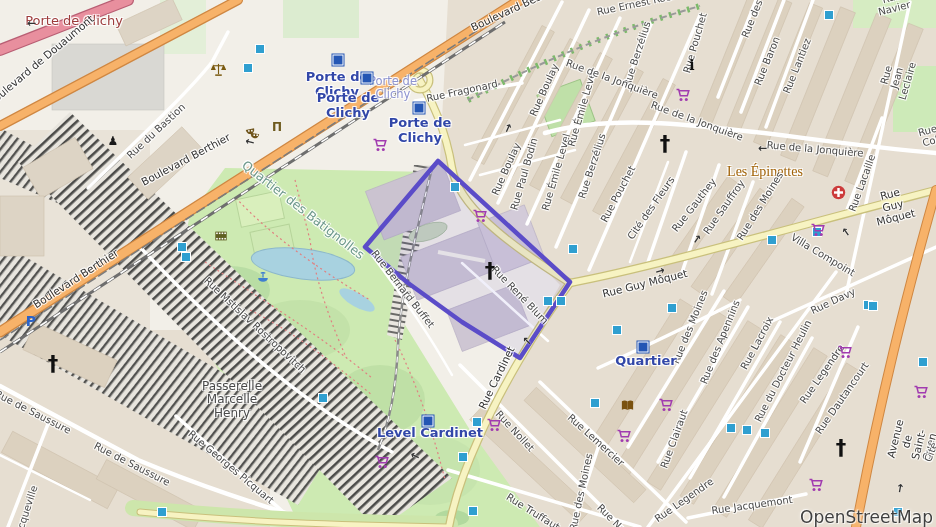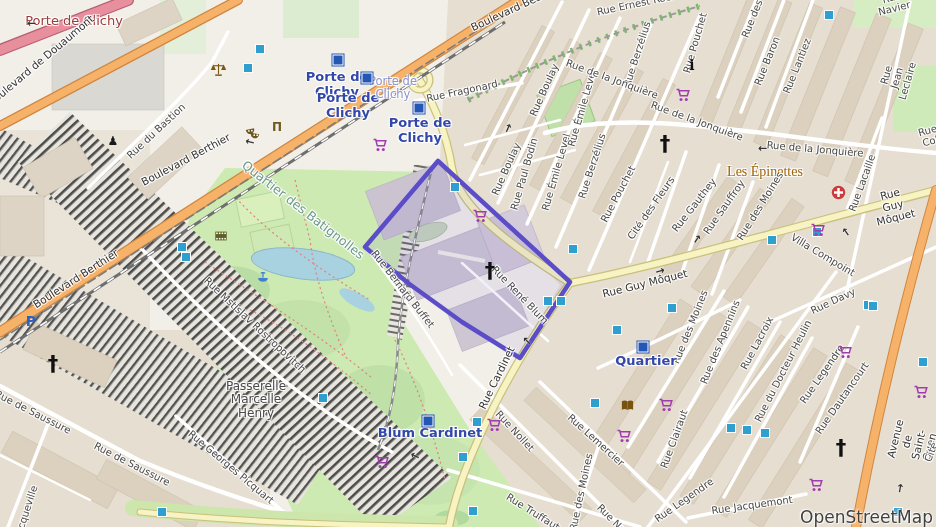--- a/index.html
+++ b/index.html
@@ -384,31 +384,31 @@
       <div class="map-label street" style="left: 720px; top: 342px; transform: translate(-50%, -50%) rotate(-68deg);">Rue des Apennins</div>
       <div class="map-label street" style="left: 757px; top: 343px; transform: translate(-50%, -50%) rotate(-62deg);">Rue Lacroix</div>
       <div class="map-label street" style="left: 783px; top: 371px; transform: translate(-50%, -50%) rotate(-63deg);">Rue du Docteur Heulin</div>
       <div class="map-label street" style="left: 822px; top: 374px; transform: translate(-50%, -50%) rotate(-55deg);">Rue Legendre</div>
       <div class="map-label street" style="left: 842px; top: 398px; transform: translate(-50%, -50%) rotate(-55deg);">Rue Dautancourt</div>
       <div class="map-label street" style="left: 674px; top: 439px; transform: translate(-50%, -50%) rotate(-70deg);">Rue Clairaut</div>
       <div class="map-label street" style="left: 684px; top: 500px; transform: translate(-50%, -50%) rotate(-35deg);">Rue Legendre</div>
       <div class="map-label street" style="left: 752px; top: 505px; transform: translate(-50%, -50%) rotate(-8deg);">Rue Jacquemont</div>
       <div class="map-label onroad" style="left: 913px; top: 443px; transform: translate(-50%, -50%) rotate(-76deg);">Avenue de Saint-Ouen</div>
       <div class="map-label metro" style="left: 646px; top: 361px; transform: translate(-50%, -50%) rotate(0deg);">Quartier</div>
-      <div class="map-label metro" style="left: 430px; top: 433px; transform: translate(-50%, -50%) rotate(0deg);">Blum Cardinet</div>
+      <div class="map-label metro" style="left: 430px; top: 433px; transform: translate(-50%, -50%) rotate(0deg);">Level Cardinet</div>
       <div class="map-label onroad" style="left: 497px; top: 378px; transform: translate(-50%, -50%) rotate(-64deg);">Rue Cardinet</div>
       <div class="map-label street" style="left: 515px; top: 431px; transform: translate(-50%, -50%) rotate(47deg);">Rue Nollet</div>
       <div class="map-label street" style="left: 596px; top: 440px; transform: translate(-50%, -50%) rotate(42deg);">Rue Lemercier</div>
       <div class="map-label street" style="left: 533px; top: 512px; transform: translate(-50%, -50%) rotate(32deg);">Rue Truffaut</div>
       <div class="map-label street" style="left: 581px; top: 492px; transform: translate(-50%, -50%) rotate(-78deg);">Rue des Moines</div>
       <div class="map-label street" style="left: 617px; top: 524px; transform: translate(-50%, -50%) rotate(45deg);">Rue Nollet</div>
       <div class="map-label street" style="left: 520px; top: 295px; transform: translate(-50%, -50%) rotate(46deg);">Rue René Blum</div>
       <div class="map-label street" style="left: 403px; top: 289px; transform: translate(-50%, -50%) rotate(52deg);">Rue Bernard Buffet</div>
       <div class="map-label street" style="left: 255px; top: 325px; transform: translate(-50%, -50%) rotate(43deg);">Rue Mstislav Rostropovitch</div>
-      <div class="map-label bridge" style="left: 232px; top: 400px; transform: translate(-50%, -50%) rotate(0deg); margin-left: 24px;">Passerelle
+      <div class="map-label bridge" style="left: 232px; top: 400px; transform: translate(-50%, -50%) rotate(0deg);">Passerelle
 Marcelle
 Henry</div>
       <div class="map-label street" style="left: 231px; top: 467px; transform: translate(-50%, -50%) rotate(40deg);">Rue Georges Picquart</div>
       <div class="map-label street" style="left: 33px; top: 412px; transform: translate(-50%, -50%) rotate(27deg);">Rue de Saussure</div>
       <div class="map-label street" style="left: 132px; top: 464px; transform: translate(-50%, -50%) rotate(27deg);">Rue de Saussure</div>
       <div class="map-label street" style="left: 20px; top: 530px; transform: translate(-50%, -50%) rotate(-72deg);">Rue de Tocqueville</div>
       <div class="map-label quarter" style="left: 303px; top: 210px; transform: translate(-50%, -50%) rotate(38deg);">Quartier des Batignolles</div>
       <div class="map-label street" style="left: 931px; top: 452px; transform: translate(-50%, -50%) rotate(-70deg);">Cité</div>
     </div>
 <div id="icons">

